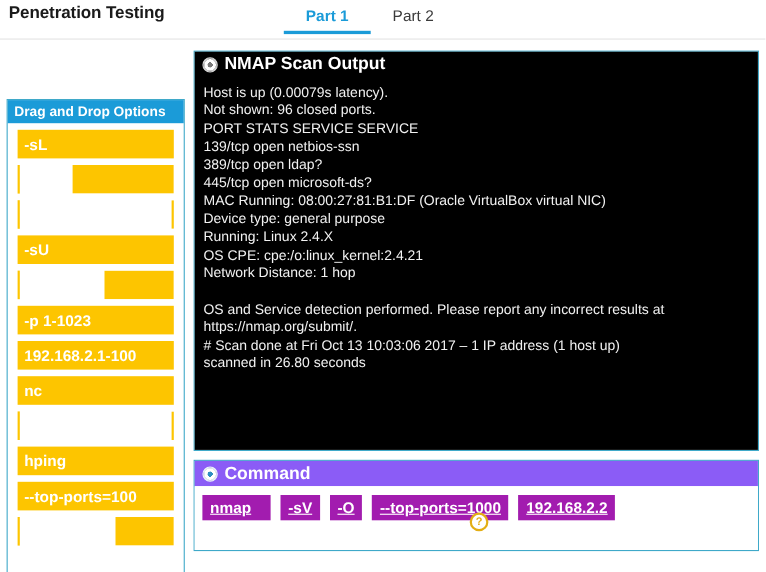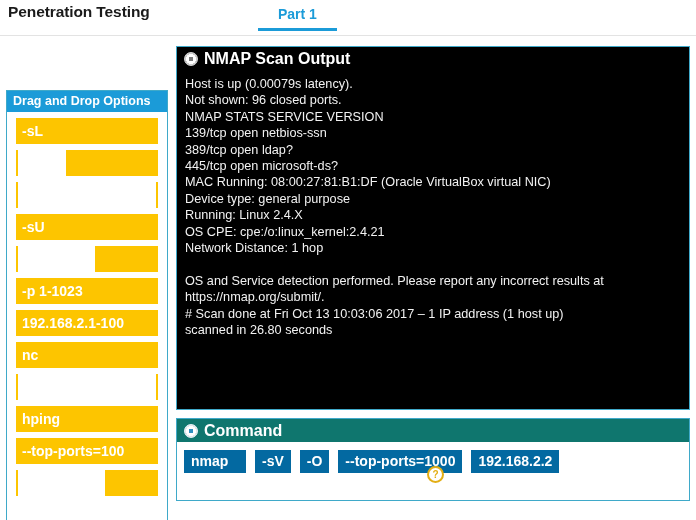--- a/index.html
+++ b/index.html
@@ -133,21 +133,21 @@
     height: 23px;
     display: flex;
     align-items: center;
     padding-left: 7px;
     font-size: 16px;
     font-weight: bold;
     color: #ffffff;
     white-space: nowrap;
   }
   .panel-head.dark { background: #000000; }
-  .panel-head.blue { background: #0f766e; }
+  .panel-head.blue { background: #8b5cf6; }
 
   .disc-icon {
     width: 14px; height: 14px;
     border-radius: 50%;
     background: radial-gradient(circle at 50% 50%, #7a7a7a 0 27%, #ffffff 29% 58%, #c9c9c9 60% 100%);
     border: 1px solid #d8d8d8;
     margin-right: 6px;
     flex: none;
   }
   .disc-icon.on-blue {
@@ -175,29 +175,30 @@
     height: 58px;
     padding: 8px 0 0 7px;
     background: #ffffff;
   }
   .cmd-row {
     display: flex;
     align-items: center;
     gap: 9px;
   }
   .cmd-chip {
-    background: #0369a1;
+    background: #a21caf;
     color: #ffffff;
     font-size: 14px;
     font-weight: bold;
     height: 23px;
     line-height: 23px;
     padding: 0 7px;
     white-space: nowrap;
     cursor: grab;
+    text-decoration: underline;
   }
   .cmd-chip.wide { min-width: 62px; }
   .drop-badge {
     position: absolute;
     left: 250px; top: 24px;
     width: 17px; height: 17px;
     border-radius: 50%;
     border: 2px solid #e3ae14;
     background: #ffffff;
     color: #e3ae14;
@@ -209,20 +210,21 @@
 </style>
 </head>
 <body>
 
 <div id="app">
 
   <div class="topbar">
     <div class="page-title">Penetration Testing</div>
     <div class="tabs">
       <button class="tab active">Part 1</button>
+      <button class="tab">Part 2</button>
     </div>
     <div class="topbar-rule"></div>
   </div>
 
   <div class="sidebar">
     <div class="sidebar-header">Drag and Drop Options</div>
     <div class="sidebar-body">
 
       <div class="chip">-sL</div>
       <div class="chip blank fill-right-66"></div>
@@ -243,21 +245,21 @@
   <div class="right-col">
 
     <div class="panel">
       <div class="panel-head dark">
         <span class="disc-icon"></span>
         <span>NMAP Scan Output</span>
       </div>
       <div class="terminal">
         <div class="line">Host is up (0.00079s latency).</div>
         <div class="line">Not shown: 96 closed ports.</div>
-        <div class="line">NMAP STATS SERVICE VERSION</div>
+        <div class="line">PORT STATS SERVICE SERVICE</div>
         <div class="line">139/tcp open netbios-ssn</div>
         <div class="line">389/tcp open ldap?</div>
         <div class="line">445/tcp open microsoft-ds?</div>
         <div class="line">MAC Running: 08:00:27:81:B1:DF (Oracle VirtualBox virtual NIC)</div>
         <div class="line">Device type: general purpose</div>
         <div class="line">Running: Linux 2.4.X</div>
         <div class="line">OS CPE: cpe:/o:linux_kernel:2.4.21</div>
         <div class="line">Network Distance: 1 hop</div>
         <div class="line blank"></div>
         <div class="line">OS and Service detection performed. Please report any incorrect results at</div>

